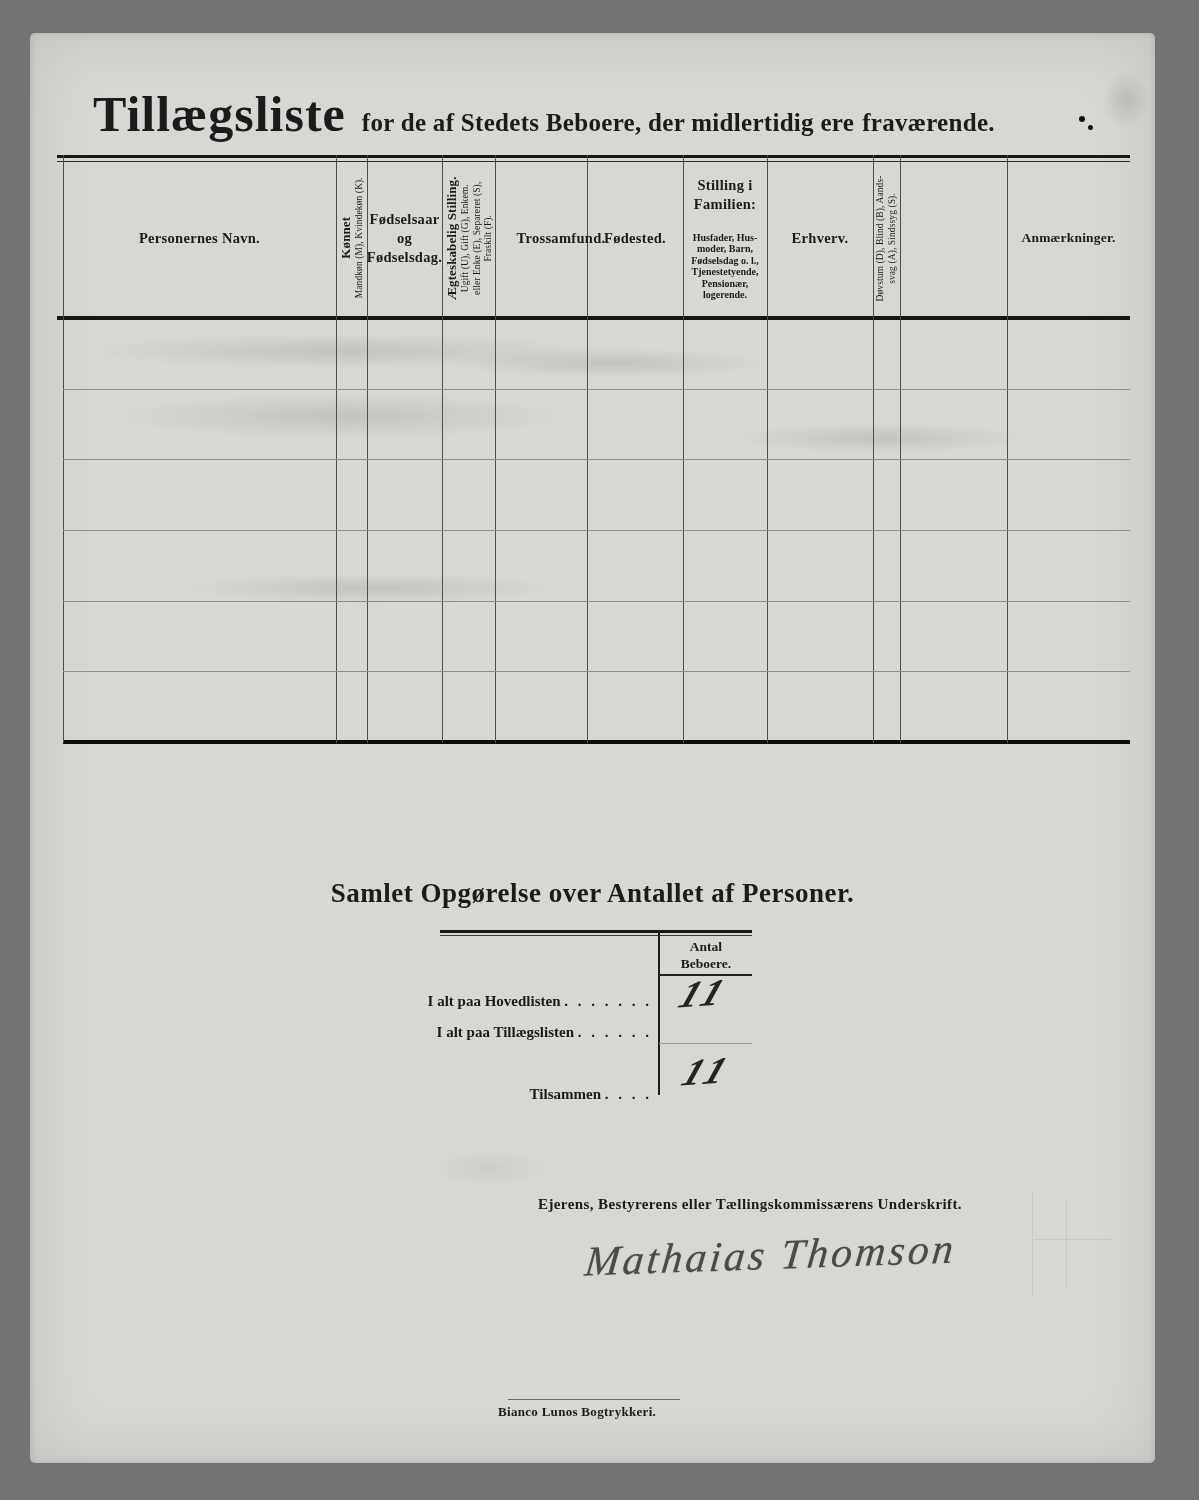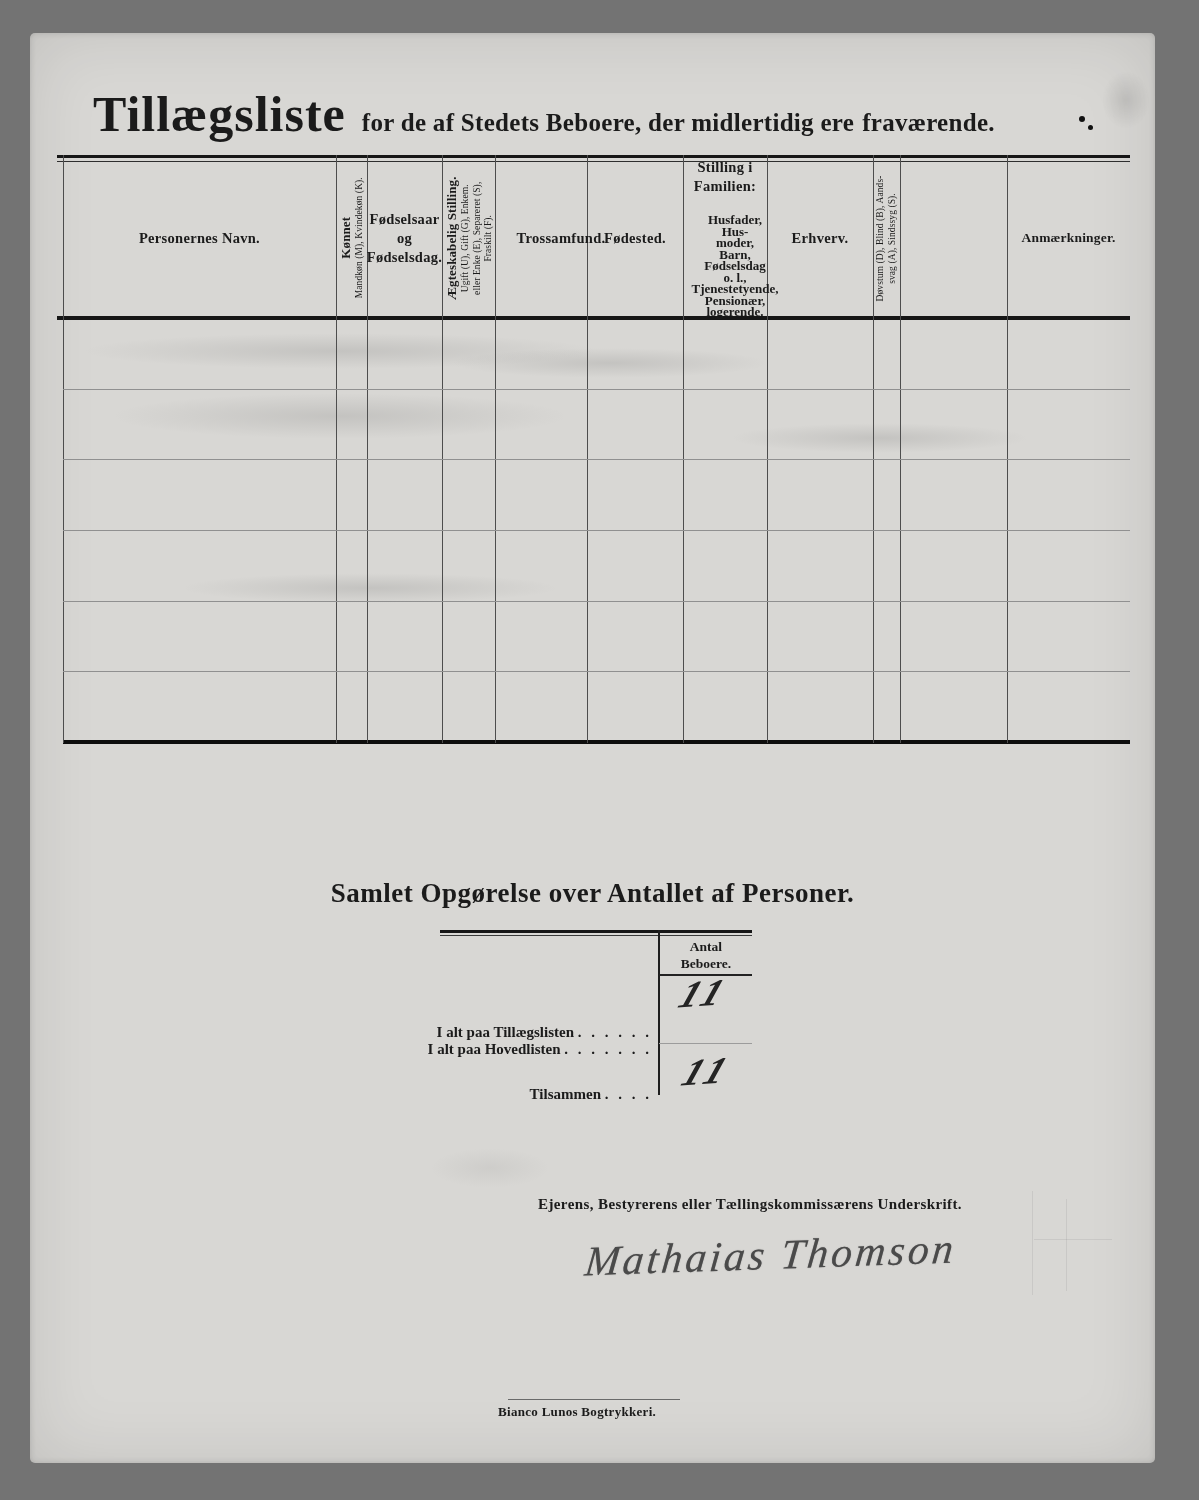--- a/index.html
+++ b/index.html
@@ -18,21 +18,21 @@
   .vline{position:absolute;background:#4d4d4d;width:1px;}
   .rowline{position:absolute;background:#909090;height:1px;}
   
   .hcell{position:absolute;top:129px;height:152px;display:flex;flex-direction:column;
          align-items:center;justify-content:center;text-align:center;overflow:visible;}
   .lab{font-weight:bold;font-size:14.5px;letter-spacing:0.3px;line-height:19px;display:block;}
   .lab-sm{font-weight:bold;font-size:13.5px;letter-spacing:0.2px;line-height:18px;display:block;}
   .rotin{transform:rotate(-90deg);white-space:nowrap;}
   .rl{display:block;text-align:center;font-size:9.5px;line-height:11.5px;letter-spacing:0.1px;}
   .rl.b{font-weight:bold;font-size:13px;line-height:16px;}
-  .subl{display:block;font-weight:bold;font-size:13px;line-height:11.5px;padding-left:20px;}
+  .subl{display:block;font-weight:bold;font-size:10px;line-height:11.5px;}
   
   .sum-title{position:absolute;left:0;top:845px;width:1125px;text-align:center;
              font-size:27px;font-weight:bold;letter-spacing:0.5px;}
   .sum-label{position:absolute;width:330px;left:292px;text-align:right;font-size:15px;font-weight:bold;}
   .dots{letter-spacing:3px;font-weight:bold;}
   .hand{position:absolute;font-size:38px;font-style:italic;font-weight:bold;
         transform:skewX(-24deg) rotate(-4deg);color:#242424;letter-spacing:4px;}
   .antal{position:absolute;left:630px;top:905px;width:92px;text-align:center;
          font-size:13.5px;font-weight:bold;line-height:17px;}
   .sig-cap{position:absolute;left:430px;top:1163px;width:580px;text-align:center;
@@ -159,21 +159,21 @@
     <div class="hline" style="left:410px;top:901.5px;width:312px;height:1px;background:#3a3a3a;"></div>
     <div class="vline" style="left:628px;top:897px;height:165px;width:1.6px;background:#1e1e1e;"></div>
     <div class="hline" style="left:629px;top:941px;width:93px;height:2px;background:#222;"></div>
     <div class="hline" style="left:629px;top:1010px;width:93px;height:1px;background:#9c9c9c;"></div>
 
     <div class="antal">
       <span style="display:block;">Antal</span>
       <span style="display:block;">Beboere.</span>
     </div>
 
-    <div class="sum-label" style="top:960px;margin-top:48px;">
+    <div class="sum-label" style="top:960px;">
       <span>I alt paa Hovedlisten</span>
       <span class="dots">. . . . . . .</span>
     </div>
     <div class="sum-label" style="top:991px;">
       <span>I alt paa Tillægslisten</span>
       <span class="dots">. . . . . .</span>
     </div>
     <div class="sum-label" style="top:1037px;margin-top:16px;">
       <span>Tilsammen</span>
       <span class="dots">. . . .</span>

